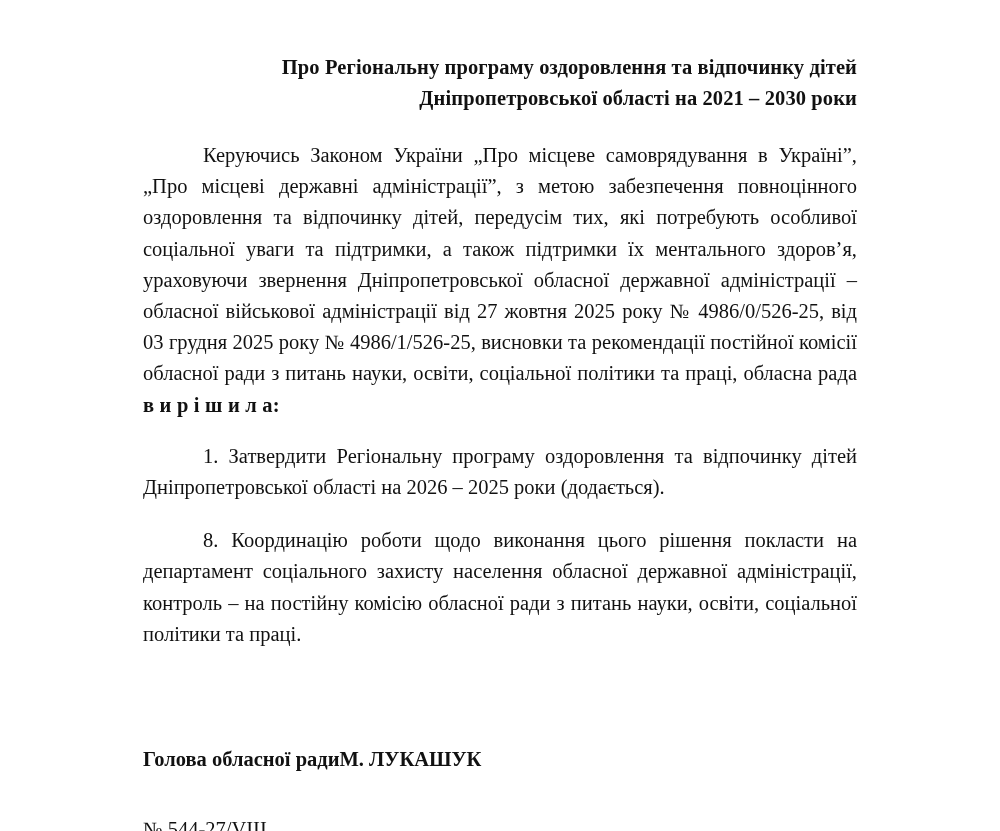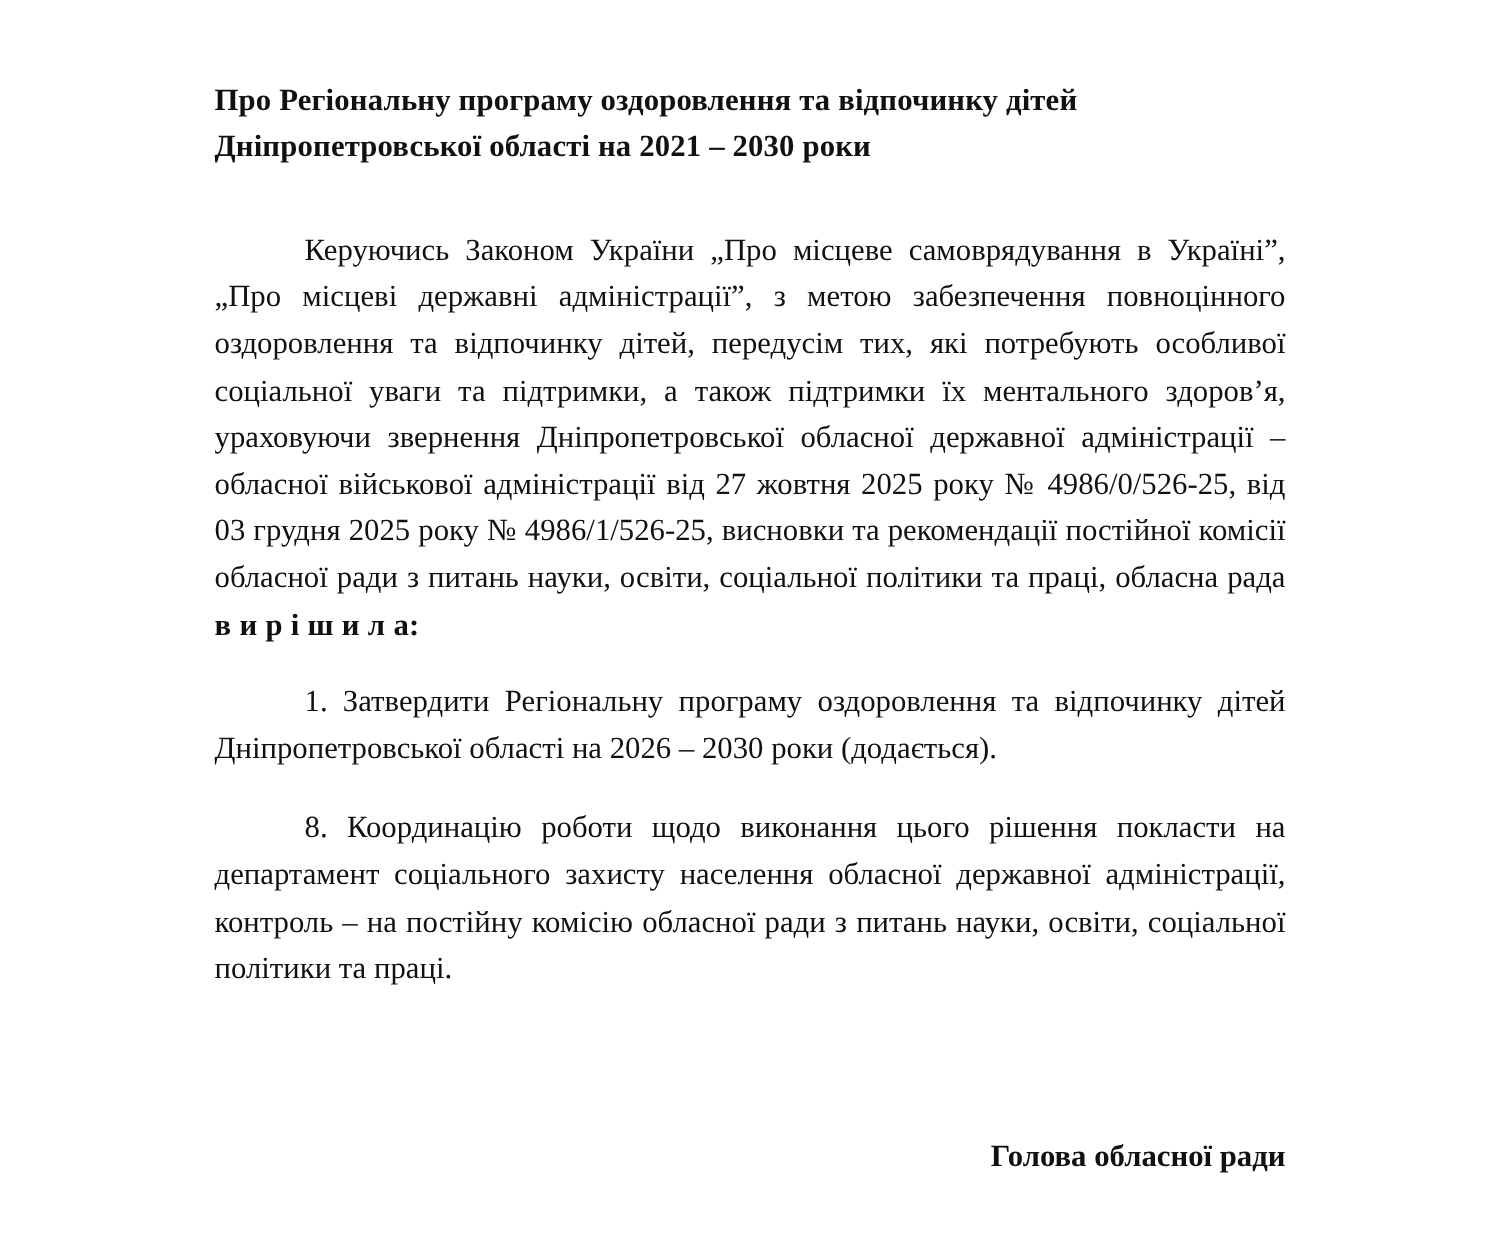--- a/index.html
+++ b/index.html
@@ -25,33 +25,33 @@
   .content {
     position: absolute;
     left: 143px;
     top: 0;
     width: 714px;
   }
 
   
   .doc-title {
     margin-top: 52px;
-    text-align: left;
+    text-align: right;
     font-weight: bold;
     font-size: 20.5px;
     line-height: 31px;
     letter-spacing: 0.1px;
   }
   .doc-title .title-line {
     display: block;
   }
 
   
   .body-block {
-    margin-top: 38px;
+    margin-top: 26px;
   }
   p.para {
     margin: 0;
     text-align: justify;
     text-justify: inter-word;
     font-size: 20.5px;
     line-height: 31.2px;
     text-indent: 60px;
     hyphens: none;
   }
@@ -63,26 +63,25 @@
 
   .resolve {
     font-weight: bold;
     letter-spacing: 0.2px;
   }
 
   
   .signature {
     margin-top: 96px;
     display: flex;
-    justify-content: flex-end;
+    justify-content: flex-start;
     align-items: baseline;
     font-weight: bold;
     font-size: 20.5px;
     line-height: 26px;
-    margin-left: 44px;
   }
   .sig-role { text-align: left; }
   .sig-name { text-align: right; padding-right: 8px; }
 
   
   .footer {
     margin-top: 38px;
     font-size: 20.5px;
     line-height: 39px;
   }
@@ -98,29 +97,30 @@
       <span class="title-line">Про Регіональну програму оздоровлення та відпочинку дітей</span>
       <span class="title-line">Дніпропетровської області на 2021 – 2030 роки</span>
     </div>
 
     <div class="body-block">
 
       <p class="para last-left"><span>Керуючись Законом України „Про місцеве самоврядування в Україні”, „Про місцеві державні адміністрації”, з метою забезпечення повноцінного оздоровлення та відпочинку дітей, передусім тих, які потребують особливої соціальної уваги та підтримки, а також підтримки їх ментального здоров’я, ураховуючи звернення Дніпропетровської обласної державної адміністрації – обласної військової адміністрації від 27 жовтня 2025 року № 4986/0/526-25, від 03 грудня 2025 року № 4986/1/526-25, висновки та рекомендації постійної комісії обласної ради з питань науки, освіти, соціальної політики та праці, обласна рада </span><span class="resolve">в и р і ш и л а:</span></p>
 
       <div class="gap-sm"></div>
 
-      <p class="para last-left">1. Затвердити Регіональну програму оздоровлення та відпочинку дітей Дніпропетровської області на 2026 – 2030 роки (додається).</p>
+      <p class="para last-left">1. Затвердити Регіональну програму оздоровлення та відпочинку дітей Дніпропетровської області на 2026 – 2025 роки (додається).</p>
 
       <div class="gap-md"></div>
 
       <p class="para last-left">8. Координацію роботи щодо виконання цього рішення покласти на департамент соціального захисту населення обласної державної адміністрації, контроль – на постійну комісію обласної ради з питань науки, освіти, соціальної політики та праці.</p>
     </div>
 
     <div class="signature">
       <div class="sig-role">Голова обласної ради</div>
+      <div class="sig-name">М. ЛУКАШУК</div>
     </div>
 
     <div class="footer">
       <div>№ 544-27/VIII</div>
 
     </div>
 
   </div>
 </div>
 

